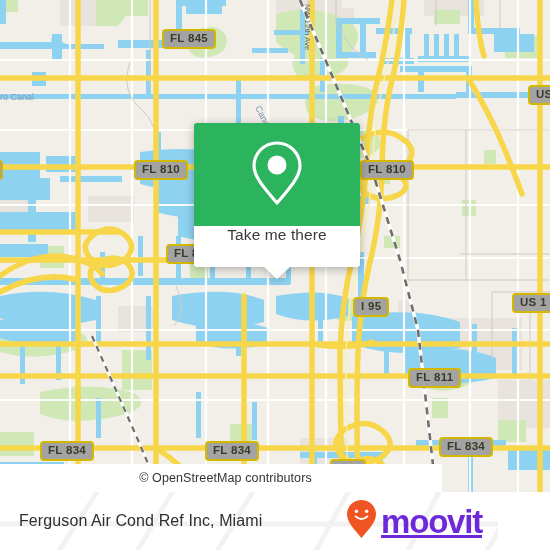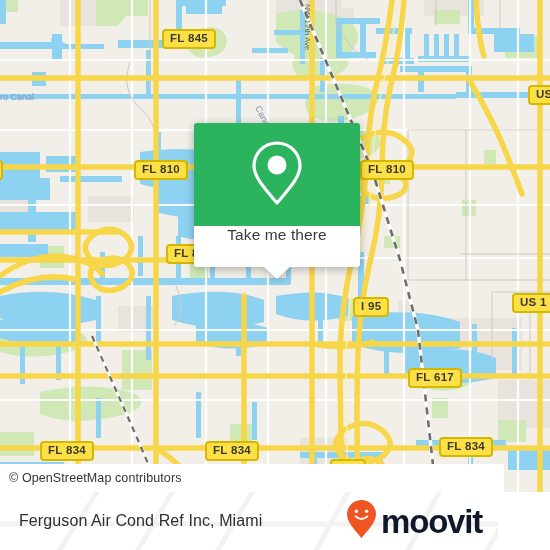--- a/index.html
+++ b/index.html
@@ -24,37 +24,38 @@
     width: 550px; height: 492px;
     background: #f2efe9;
     overflow: hidden;
   }
   #map svg { display: block; }
 
   
   #attribution {
     position: absolute;
     left: 0; top: 464px;
-    width: 504px; height: 28px;
+    width: 442px; height: 28px;
     background: #ffffff;
     display: flex;
     align-items: center;
     z-index: 30;
+    justify-content: center;
   }
   #attribution .attr-text {
     font-size: 12.5px;
     color: #333333;
     padding-left: 9px;
     letter-spacing: 0.1px;
   }
 
   
   .shield {
     position: absolute;
-    background: #fde047;
+    background: #a3a3a3;
     border: 2px solid #d4b800;
     border-radius: 4px;
     color: #3b3b28;
     font-size: 11.5px;
     font-weight: bold;
     letter-spacing: 0.3px;
     padding: 1px 6px 2px 6px;
     white-space: nowrap;
     line-height: 13px;
     z-index: 14;
@@ -159,23 +160,24 @@
     right: 16px; top: 50%;
     transform: translateY(-50%);
     display: flex;
     align-items: center;
     gap: 4px;
     z-index: 2;
   }
   #brand .brand-word {
     font-size: 33px;
     font-weight: bold;
-    color: #0f172a;
+    color: #6d28d9;
     letter-spacing: -1.2px;
     line-height: 33px;
+    text-decoration: underline;
   }
 </style>
 </head>
 <body>
 
 <div id="app">
 
   <div id="map">
     <svg width="550" height="492" viewBox="0 0 550 492" xmlns="http://www.w3.org/2000/svg">
       <defs>
@@ -423,21 +425,21 @@
     <div class="road-name-label" style="left:312px; top:4px; transform:rotate(90deg); transform-origin:left top;">NW 12th Ave</div>
 
     <div class="shield" style="left:162px; top:29px;">FL 845</div>
     <div class="shield" style="left:-20px; top:160px;">0</div>
     <div class="shield" style="left:134px; top:160px;">FL 810</div>
     <div class="shield" style="left:360px; top:160px;">FL 810</div>
     <div class="shield" style="left:528px; top:85px;">US 1</div>
     <div class="shield" style="left:122px; top:244px;margin-left:44px;">FL 869</div>
     <div class="shield" style="left:353px; top:297px;">I 95</div>
     <div class="shield" style="left:512px; top:293px;">US 1</div>
-    <div class="shield" style="left:408px; top:368px;">FL 617</div>
+    <div class="shield" style="left:408px; top:368px;">FL 811</div>
     <div class="shield" style="left:40px; top:441px;">FL 834</div>
     <div class="shield" style="left:205px; top:441px;">FL 834</div>
     <div class="shield" style="left:439px; top:437px;">FL 834</div>
     <div class="shield" style="left:330px; top:459px;">I 95</div>
 
     <div id="attribution">
       <span class="attr-text">© OpenStreetMap contributors</span>
     </div>
   </div>
 

